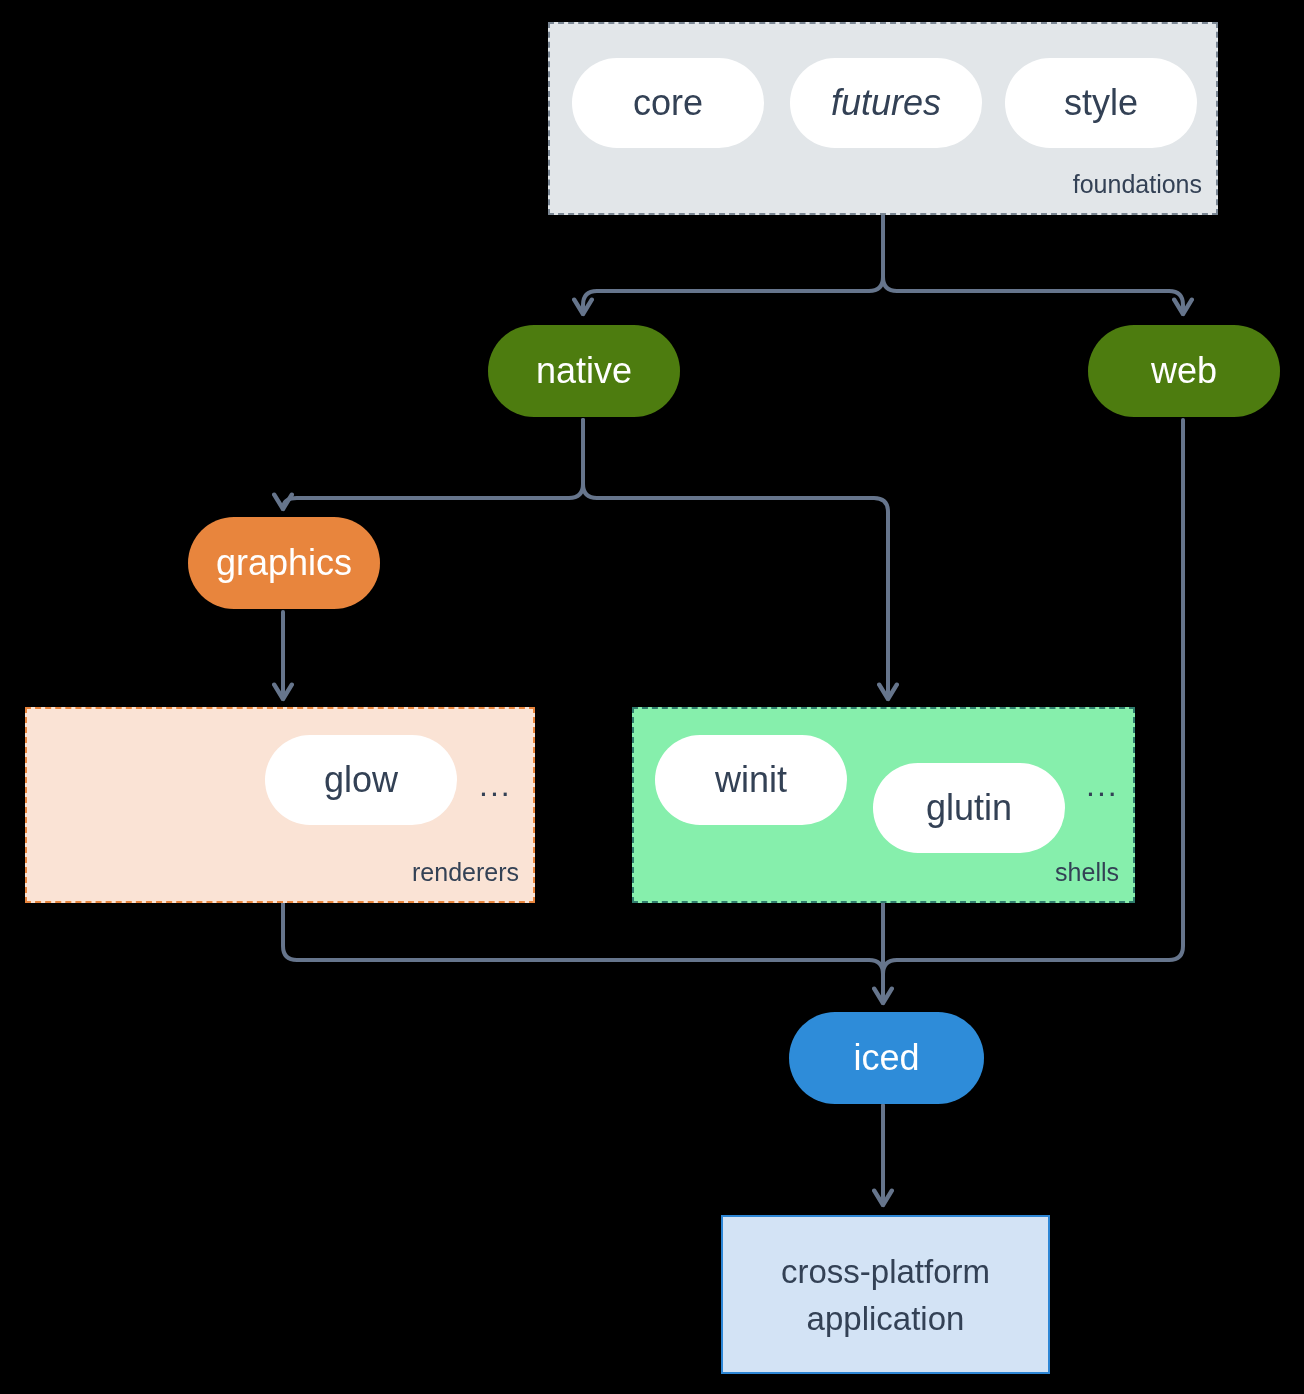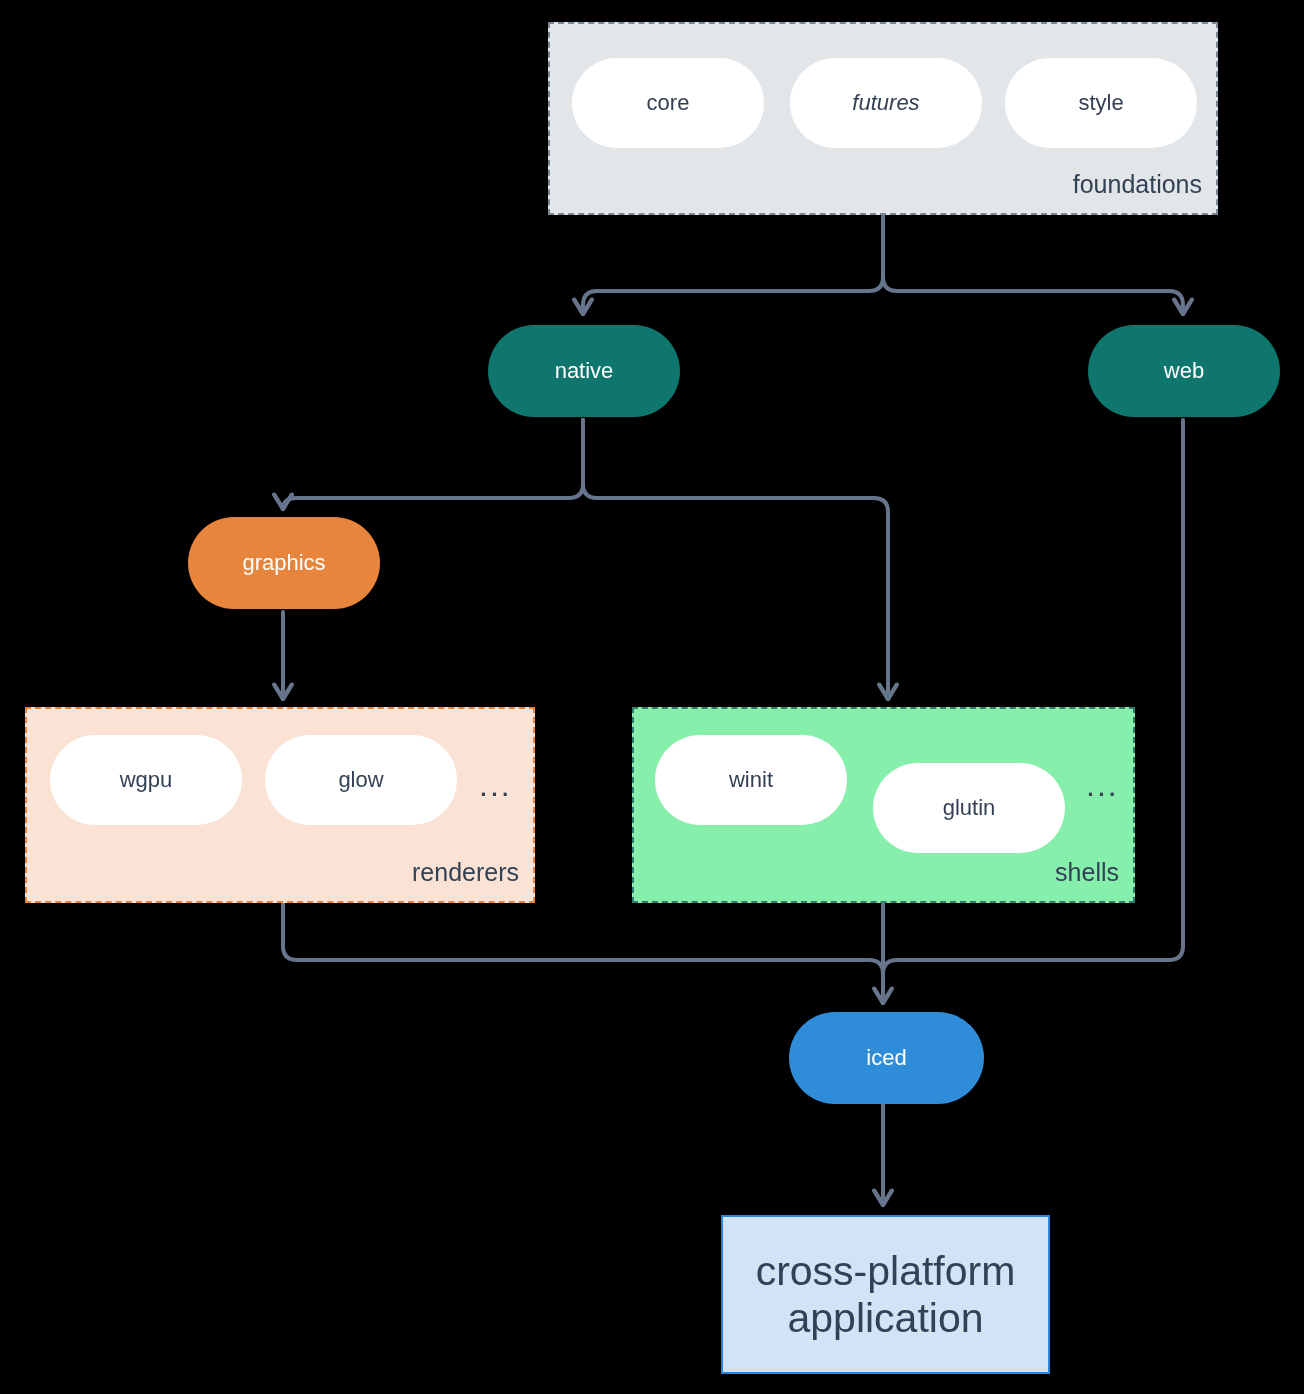--- a/index.html
+++ b/index.html
@@ -54,29 +54,29 @@
     font-size: 25px;
     color: #334155;
   }
   .pill {
     position: absolute;
     width: 192px; height: 92px;
     border-radius: 46px;
     display: flex;
     align-items: center;
     justify-content: center;
-    font-size: 22px;
+    font-size: 36px;
     box-sizing: border-box;
   }
   .pill-white {
     background: #ffffff;
     color: #334155;
     height: 90px;
   }
-  .pill-purple { background: #0f766e; color: #ffffff; }
+  .pill-purple { background: #4d7c0f; color: #ffffff; }
   .pill-orange { background: #e8853d; color: #ffffff; }
   .pill-blue   { background: #2e8cd9; color: #ffffff; }
 
   .ellipsis {
     position: absolute;
     font-size: 32px;
     color: #334155;
     letter-spacing: 2px;
   }
   .node-native   { left: 488px;  top: 325px; }
@@ -88,21 +88,21 @@
     position: absolute;
     left: 721px; top: 1215px; width: 329px; height: 159px;
     background: #d3e3f5;
     border: 2px solid #2d86d5;
     box-sizing: border-box;
     display: flex;
     flex-direction: column;
     align-items: center;
     justify-content: center;
     color: #334155;
-    font-size: 41px;
+    font-size: 33px;
     line-height: 47px;
   }
 </style>
 </head>
 <body>
 
 <div class="canvas">
 
   <svg class="edges" viewBox="0 0 1304 1394">
     <defs>
@@ -127,21 +127,20 @@
     <div class="pill pill-white" style="left:455px; top:34px;">style</div>
     <div class="group-label">foundations</div>
   </div>
 
   <div class="pill pill-purple node-native">native</div>
   <div class="pill pill-orange node-graphics">graphics</div>
 
   <div class="pill pill-purple node-web">web</div>
 
   <div class="group group-renderers">
-    <div class="pill pill-white" style="left:23px; top:26px;">wgpu</div>
     <div class="pill pill-white" style="left:238px; top:26px;">glow</div>
     <div class="ellipsis" style="left:452px; top:58px;">...</div>
     <div class="group-label">renderers</div>
   </div>
 
   <div class="group group-shells">
     <div class="pill pill-white" style="left:21px; top:26px;">winit</div>
     <div class="pill pill-white" style="left:239px; top:26px;margin-top:28px;">glutin</div>
     <div class="ellipsis" style="left:452px; top:58px;">...</div>
     <div class="group-label">shells</div>

